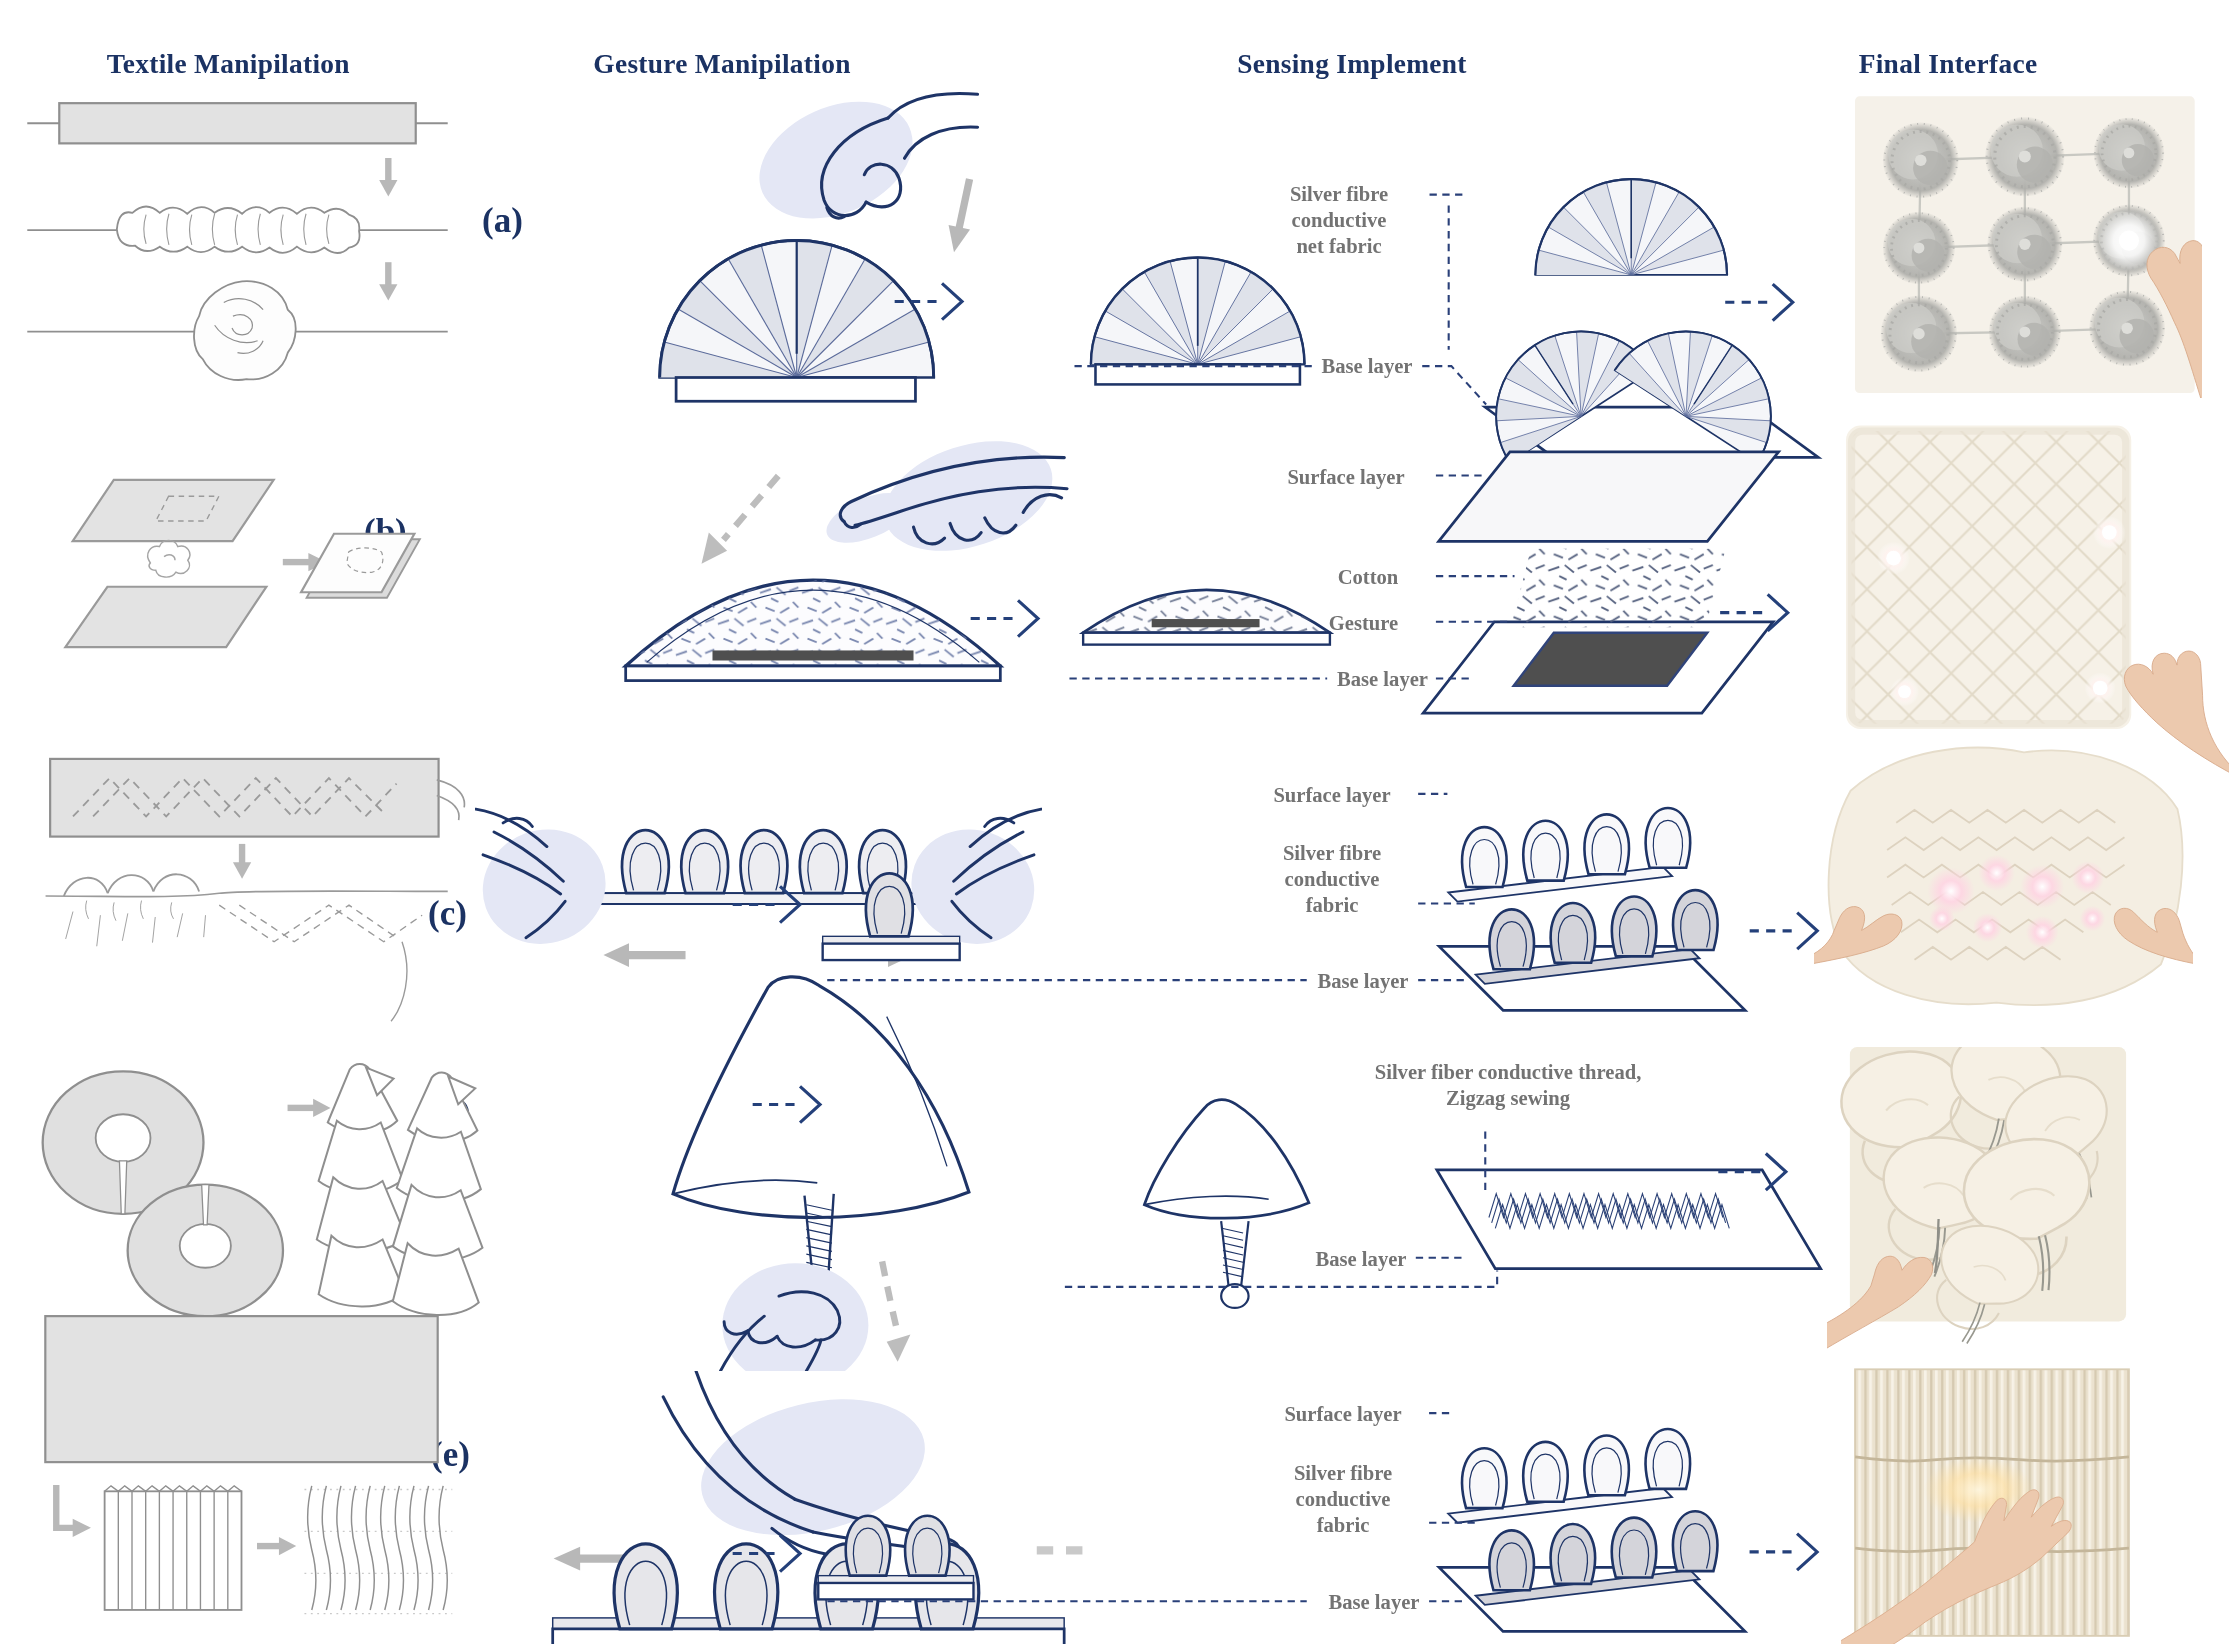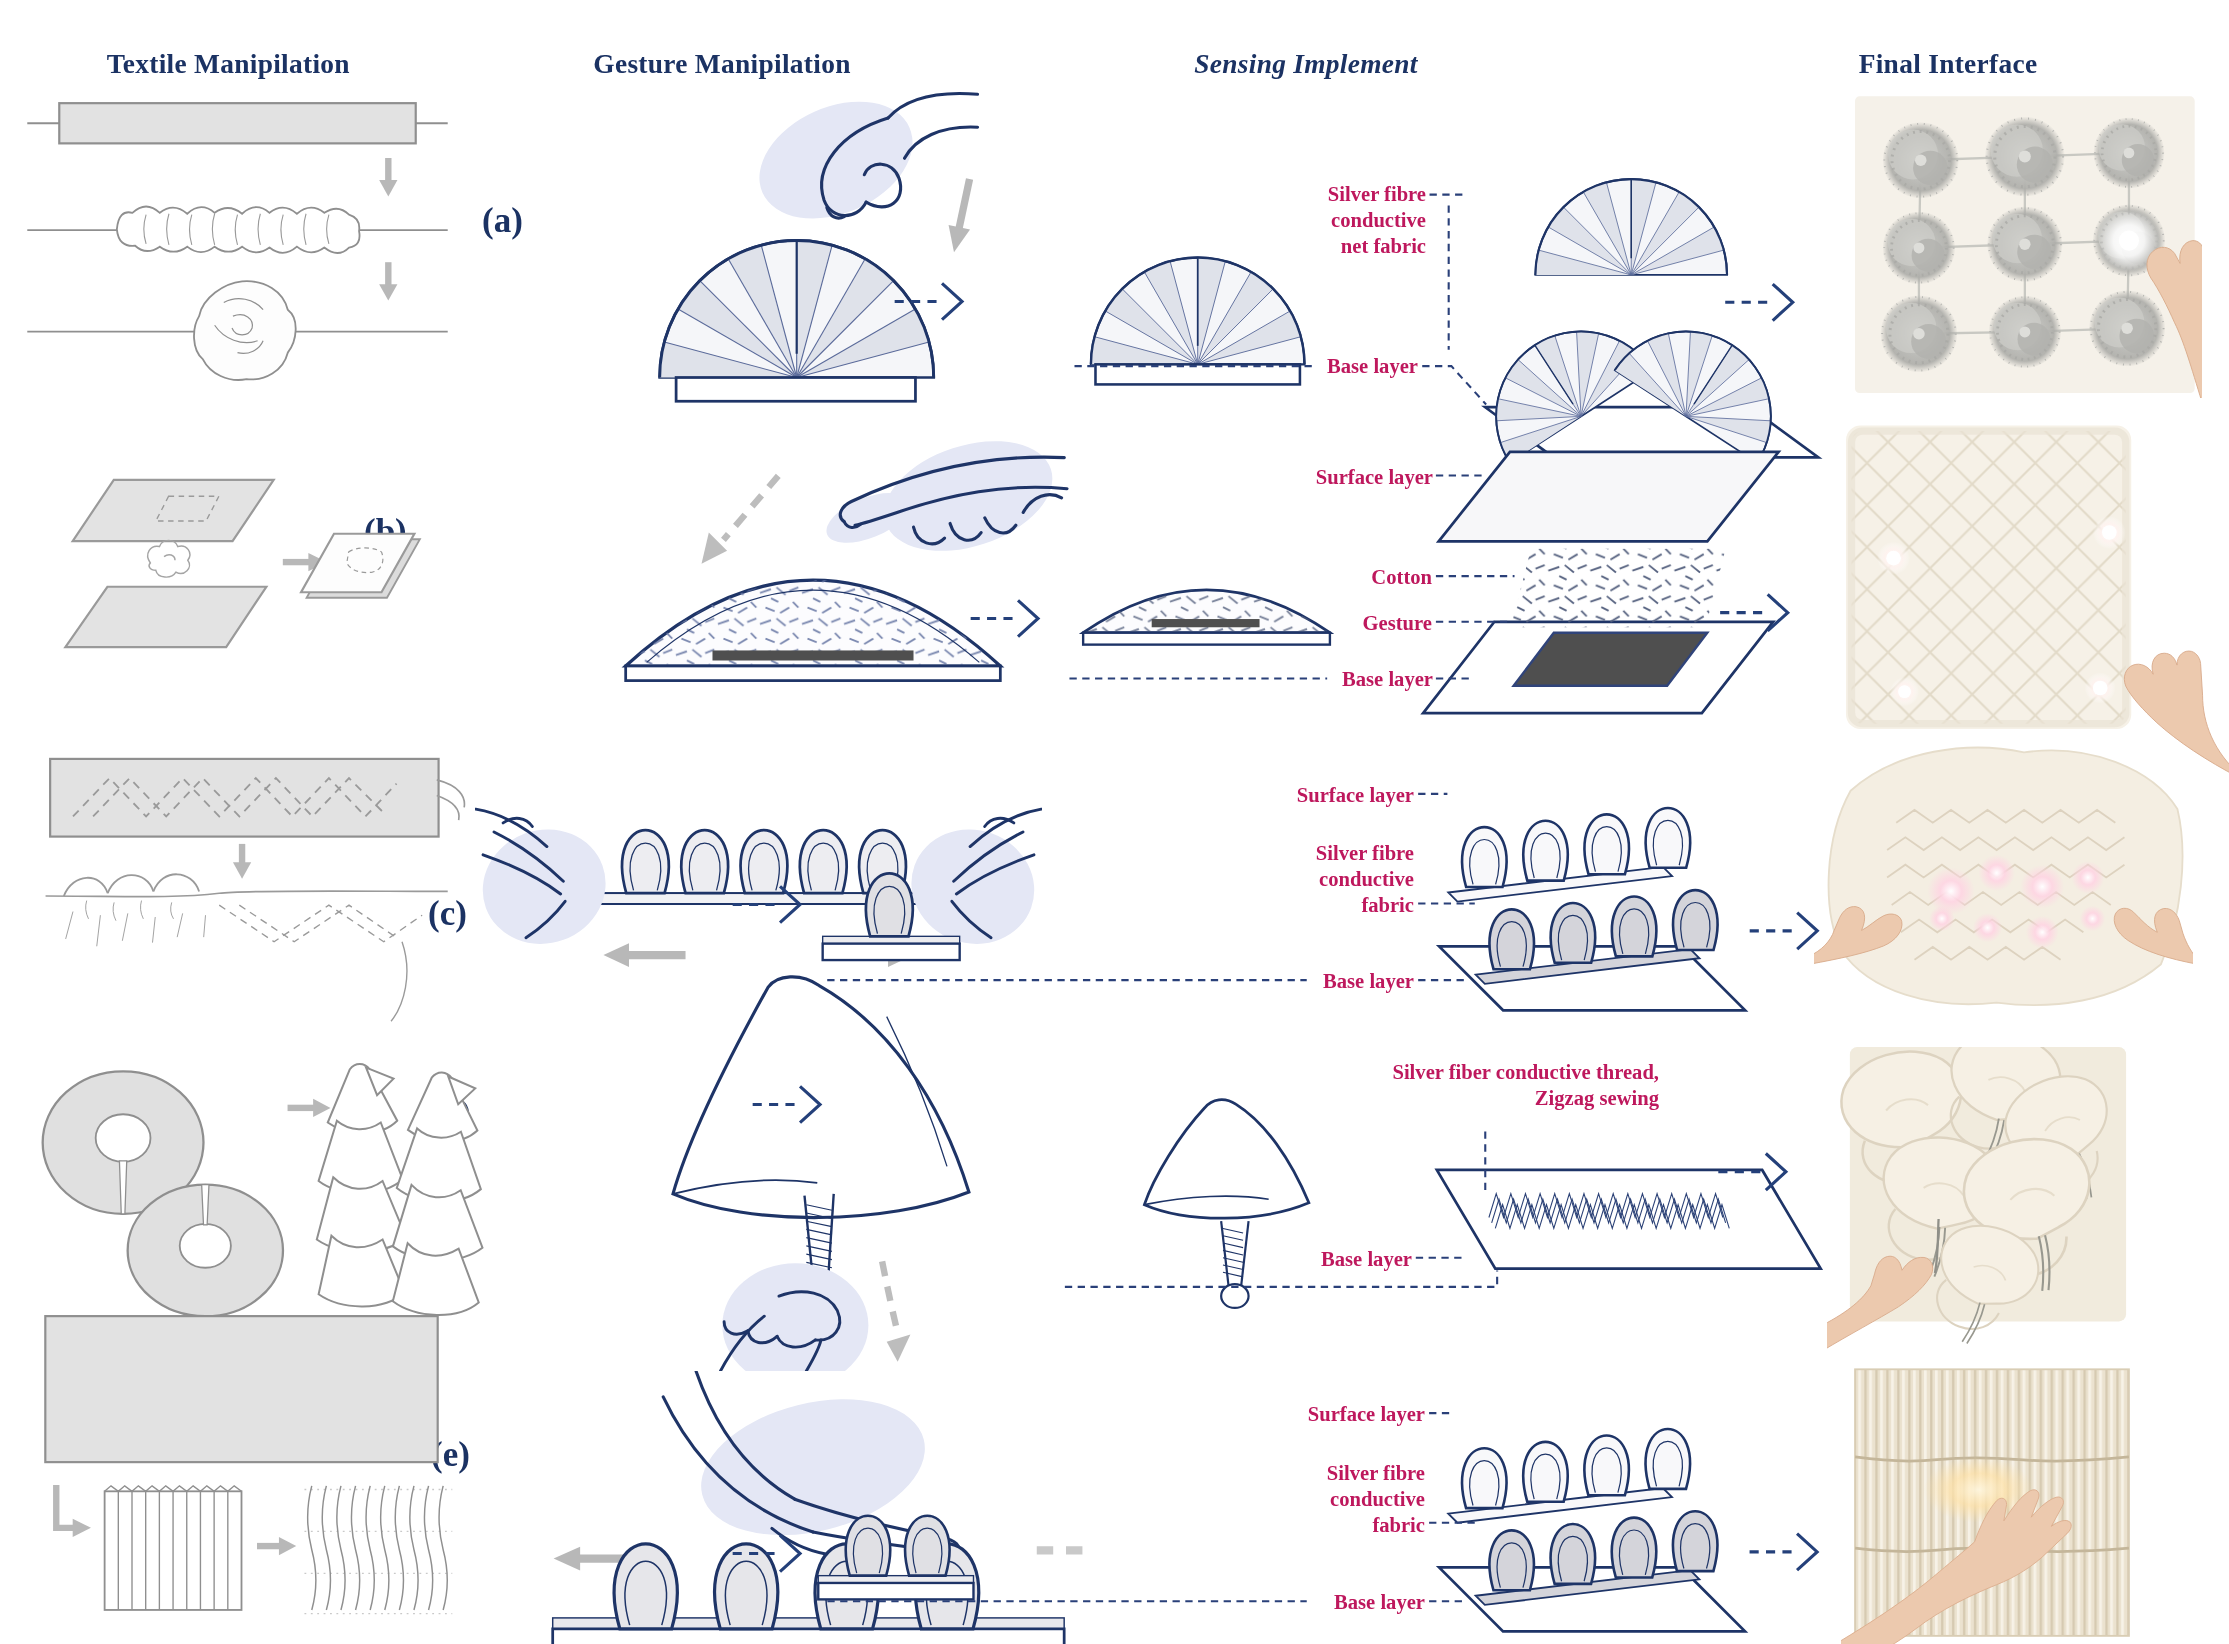--- a/index.html
+++ b/index.html
@@ -3,31 +3,31 @@
 <meta charset="utf-8">
 <style>
   html,body{margin:0;padding:0;background:#ffffff;}
   #fig{position:relative;width:2229px;height:1645px;background:#ffffff;overflow:hidden;
        font-family:"Liberation Serif",serif;margin-top:37px;}
   .cell{position:absolute;}
   .cell svg{display:block;}
   .colhead{position:absolute;top:7.3px;height:40px;text-align:center;
            font:bold 27.4px/40px "Liberation Serif",serif;color:#1b3263;letter-spacing:0.3px;}
   .rowlab{position:absolute;font:bold 35px/1 "Liberation Serif",serif;color:#1b3263;}
-  .ann{position:absolute;color:#be185d;font:bold 20.6px/1.26 "Liberation Serif",serif;
-       text-align:right;white-space:pre-line;}
+  .ann{position:absolute;color:#737373;font:bold 20.6px/1.26 "Liberation Serif",serif;
+       text-align:center;white-space:pre-line;}
 </style>
 </head>
 <body>
 
 <div id="fig">
 
   <div class="colhead" style="left:18.3px;width:420px;">Textile Manipilation</div>
   <div class="colhead" style="left:512px;width:420px;">Gesture Manipilation</div>
-  <div class="colhead" style="left:1096px;width:420px;font-style:italic;">Sensing Implement</div>
+  <div class="colhead" style="left:1142px;width:420px;">Sensing Implement</div>
   <div class="colhead" style="left:1738px;width:420px;">Final Interface</div>
 
   <div class="rowlab" style="left:482px;top:166px;">(a)</div>
   <div class="rowlab" style="left:364px;top:477px;">(b)</div>
   <div class="rowlab" style="left:428px;top:859px;">(c)</div>
   <div class="rowlab" style="left:428px;top:1058px;">(d)</div>
   <div class="rowlab" style="left:431px;top:1400px;">(e)</div>
 
   <div class="cell" style="left:9.1px;top:55px;">
   <svg width="457" height="302" viewBox="0 0 500 330">

